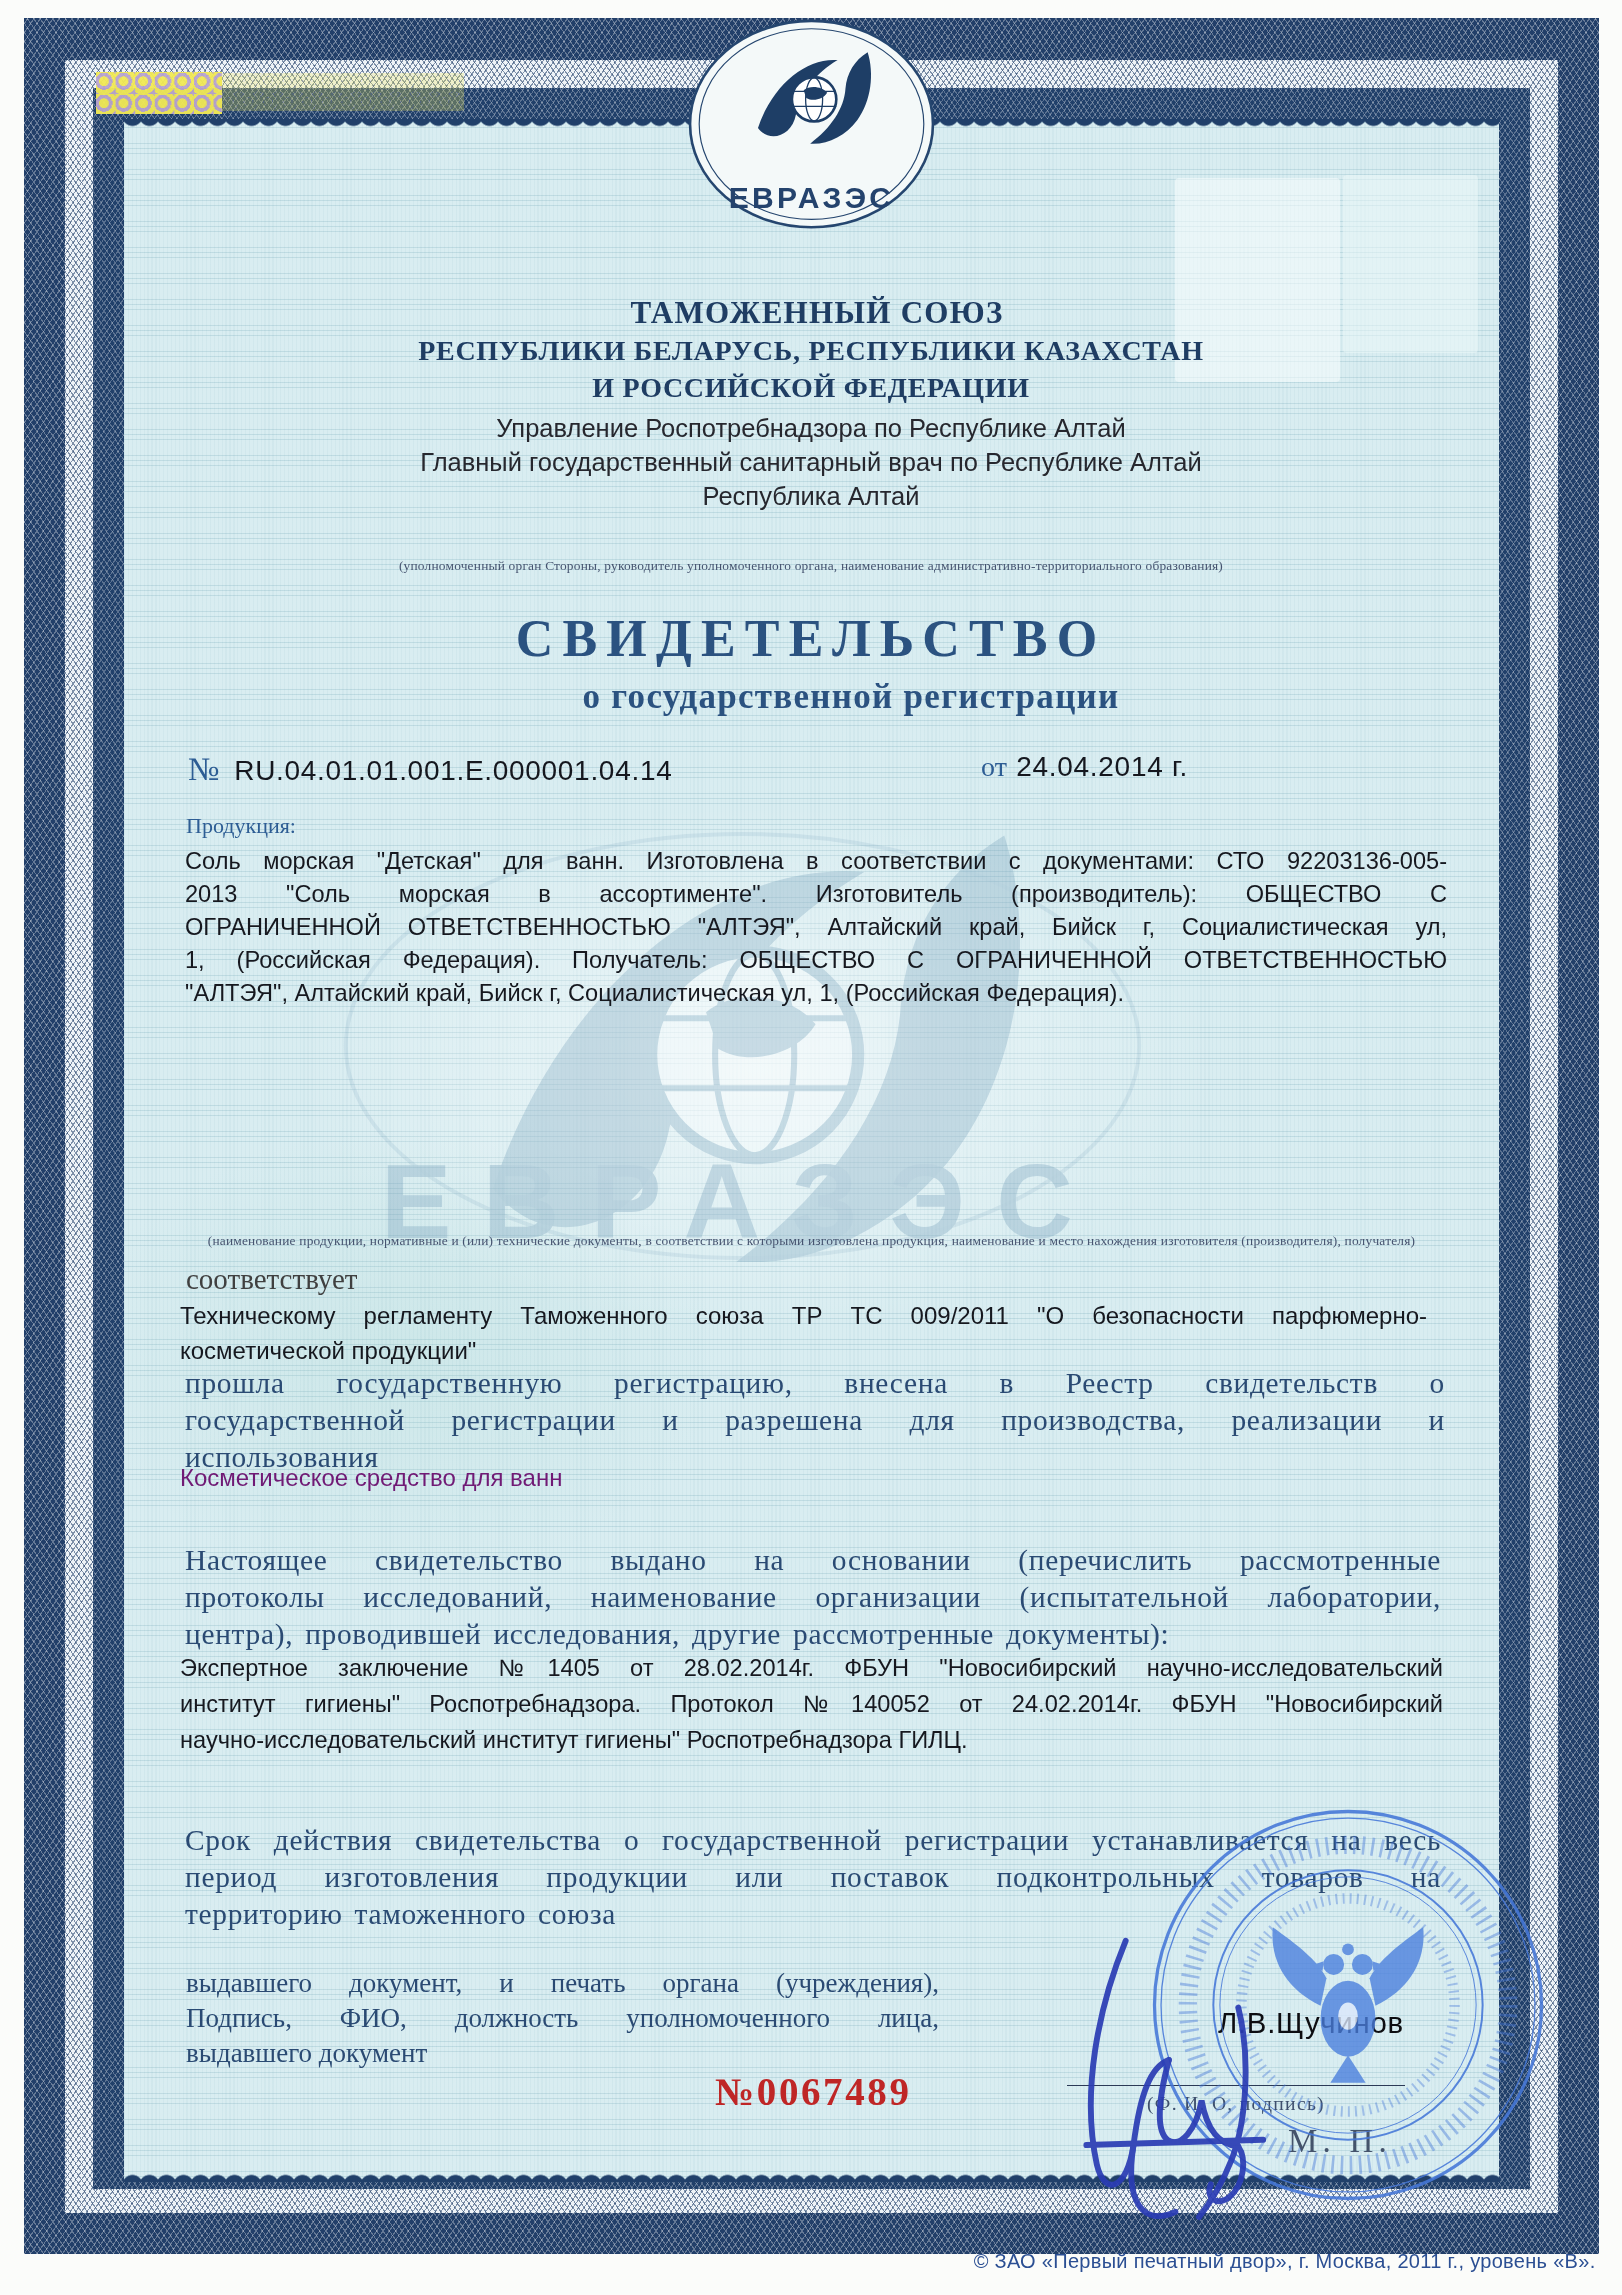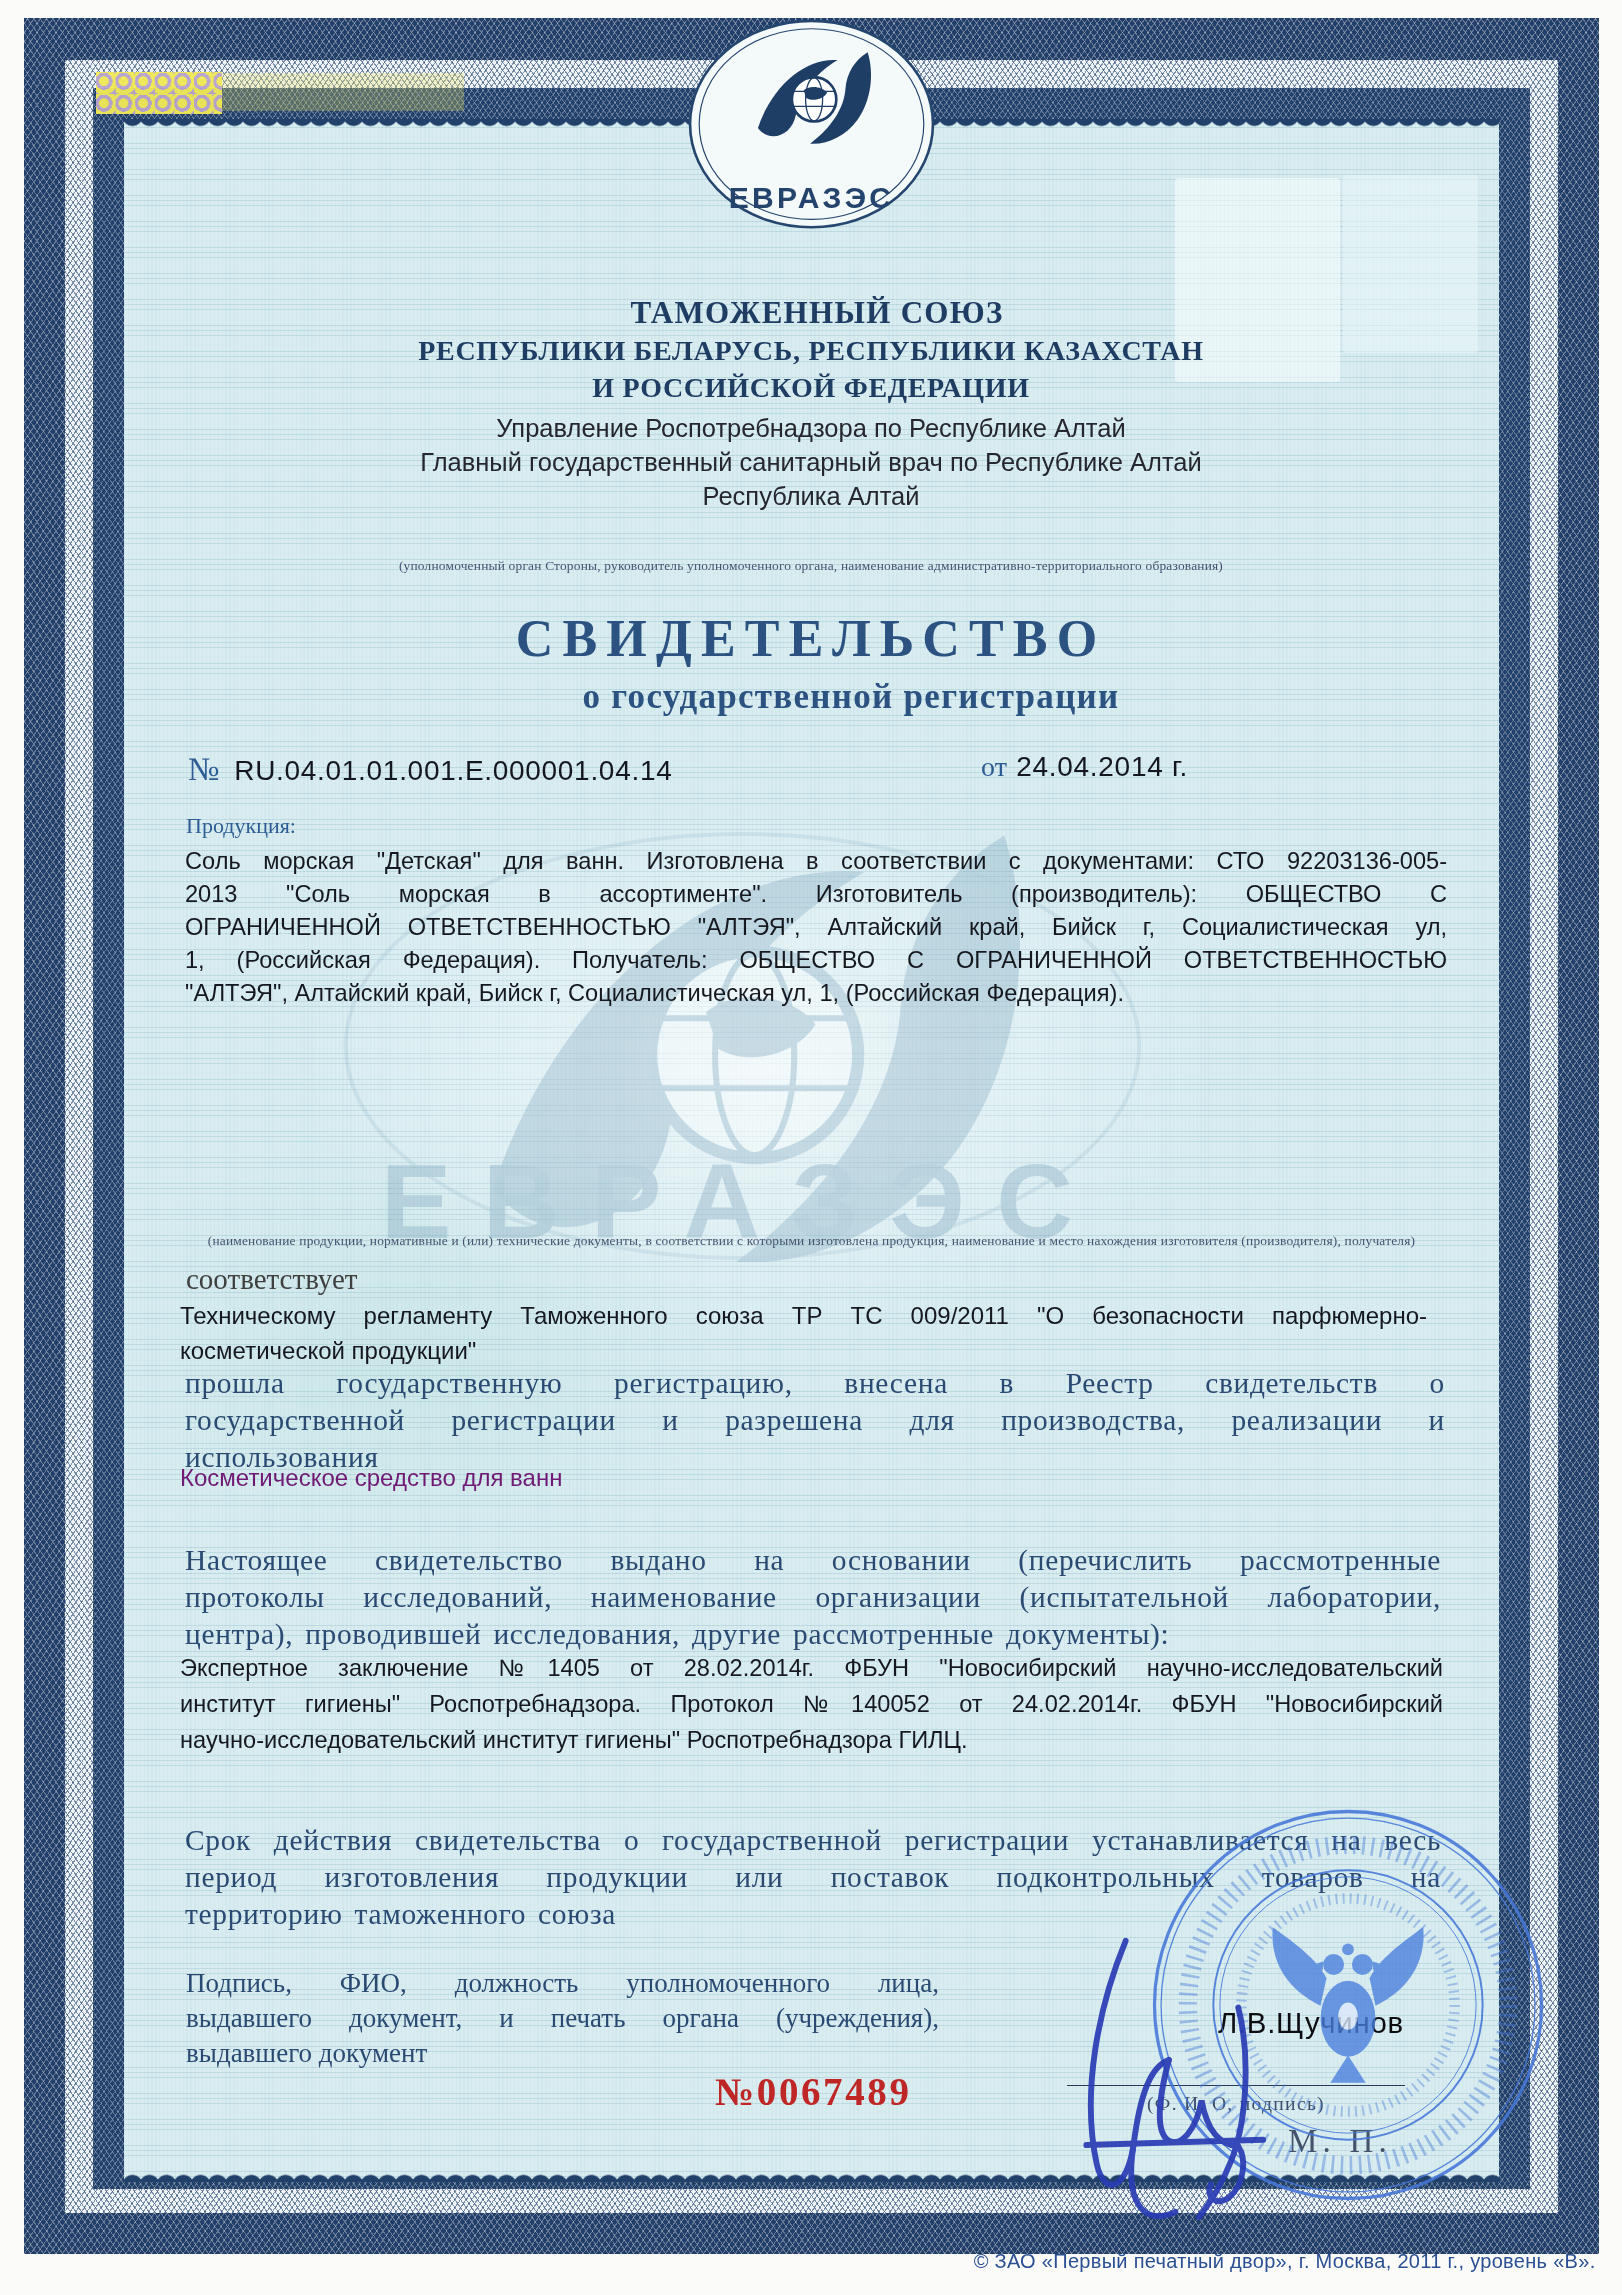--- a/index.html
+++ b/index.html
@@ -182,22 +182,22 @@
     <span class="jl-last">научно-исследовательский институт гигиены" Роспотребнадзора ГИЛЦ.</span>
   </div>
 
   <div class="blk ser serline validity-lines">
     <span class="jl">Срок действия свидетельства о государственной регистрации устанавливается на весь</span>
     <span class="jl">период изготовления продукции или поставок подконтрольных товаров на</span>
     <span class="jl-last">территорию таможенного союза</span>
   </div>
 
   <div class="blk ser signnote-lines">
+    <span class="jl">выдавшего документ, и печать органа (учреждения),</span>
     <span class="jl">Подпись, ФИО, должность уполномоченного лица,</span>
-    <span class="jl">выдавшего документ, и печать органа (учреждения),</span>
     <span class="jl-last">выдавшего документ</span>
   </div>
   <div class="blk ser serial">№0067489</div>
   <div class="blk signer">Л.В.Щучинов</div>
   <div class="blk sigline"></div>
   <div class="blk ctr ser sigcaption">(Ф. И. О, подпись)</div>
   <div class="blk ser mp">М. П.</div>
 
   <svg class="stamp" viewBox="0 0 618 618">
     <g stroke="#4577d8" fill="none">

